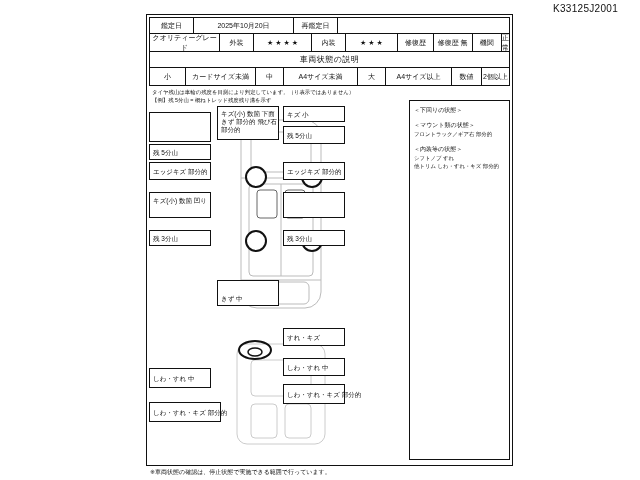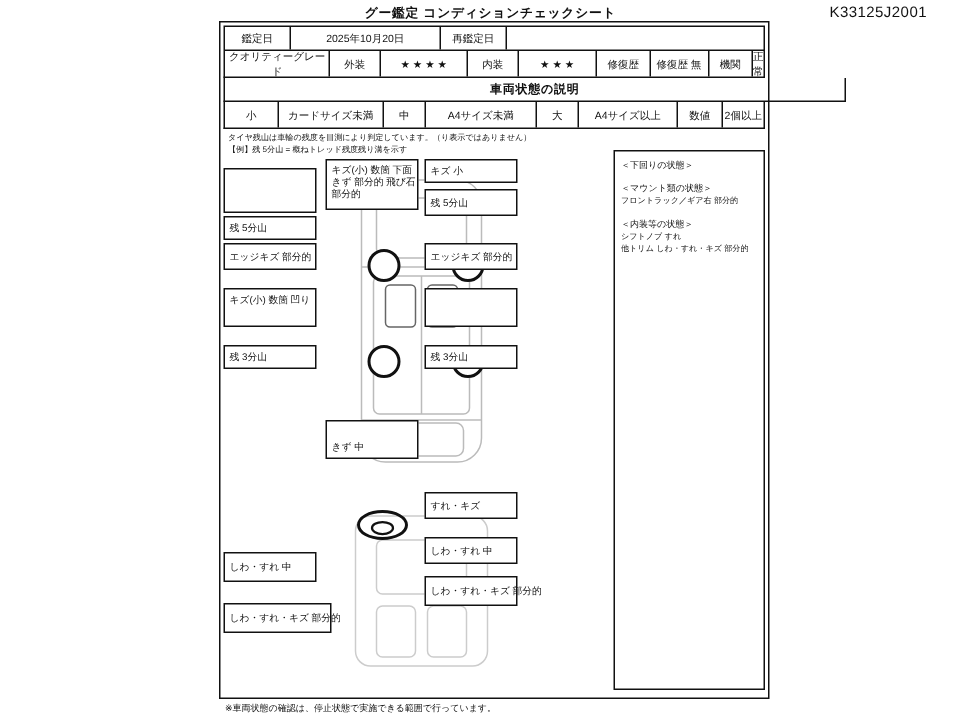--- a/index.html
+++ b/index.html
@@ -40,24 +40,24 @@
   .r1 .k2{width:44px;}
   .r1 .v2{flex:1;}
 
   
   .r2{position:absolute;left:149px;top:34px;width:361px;height:18px;
       border:1px solid #111;border-top:none;box-sizing:border-box;display:flex;}
   .r2 .c{border-right:1px solid #111;display:flex;align-items:center;justify-content:center;font-size:7px;box-sizing:border-box;text-align:center;}
   .r2 .c:last-child{border-right:none;}
 
   
-  .bar{position:absolute;left:149px;top:52px;width:415px;height:16px;
+  .bar{position:absolute;left:149px;top:52px;width:361px;height:16px;
        border:1px solid #111;border-top:none;box-sizing:border-box;
        display:flex;align-items:center;justify-content:center;
-       font-size:8px;font-weight:bold;letter-spacing:.5px;}
+       font-size:8px;font-weight:normal;letter-spacing:.5px;}
 
   
   .r3{position:absolute;left:149px;top:68px;width:361px;height:18px;
       border:1px solid #111;border-top:none;box-sizing:border-box;display:flex;}
   .r3 .c{border-right:1px solid #111;display:flex;align-items:center;justify-content:center;font-size:7px;box-sizing:border-box;}
   .r3 .c:last-child{border-right:none;}
 
   
   .note{position:absolute;left:152px;top:89px;width:250px;font-size:5.4px;line-height:1.45;color:#111;}
 
@@ -75,23 +75,20 @@
   
   .footer{position:absolute;left:150px;top:468px;width:360px;font-size:6px;}
 
   .wheel{position:absolute;border:2px solid #111;border-radius:50%;background:#fff;}
 </style>
 </head>
 <body>
 
 <div class="sheet">
 
-  <div class="top-row">
-    <span class="top-title">グー鑑定 コンディションチェックシート</span>
-  </div>
   <div class="doc-id">K33125J2001</div>
 
   <div class="frame"></div>
 
   <div class="r1">
     <div class="c k">鑑定日</div>
     <div class="c v">2025年10月20日</div>
     <div class="c k2">再鑑定日</div>
     <div class="c v2"></div>
   </div>

